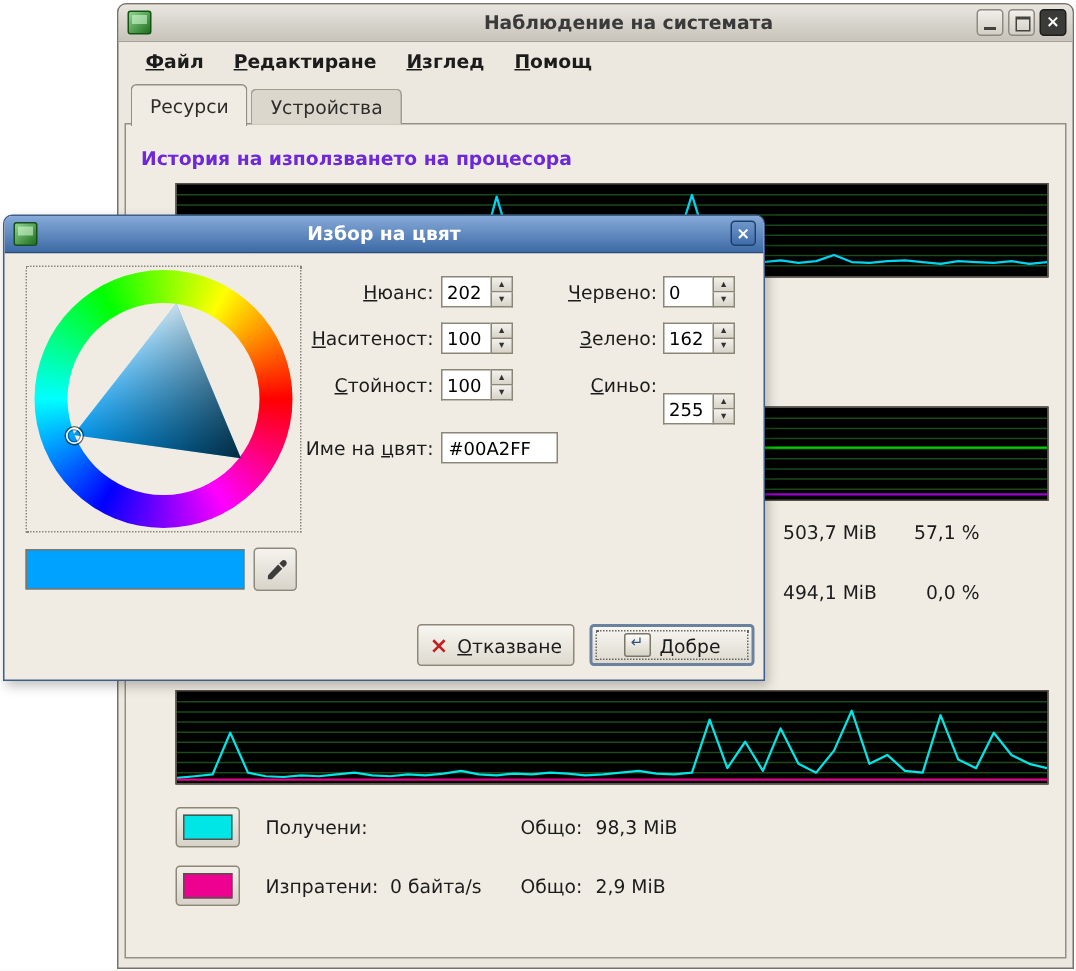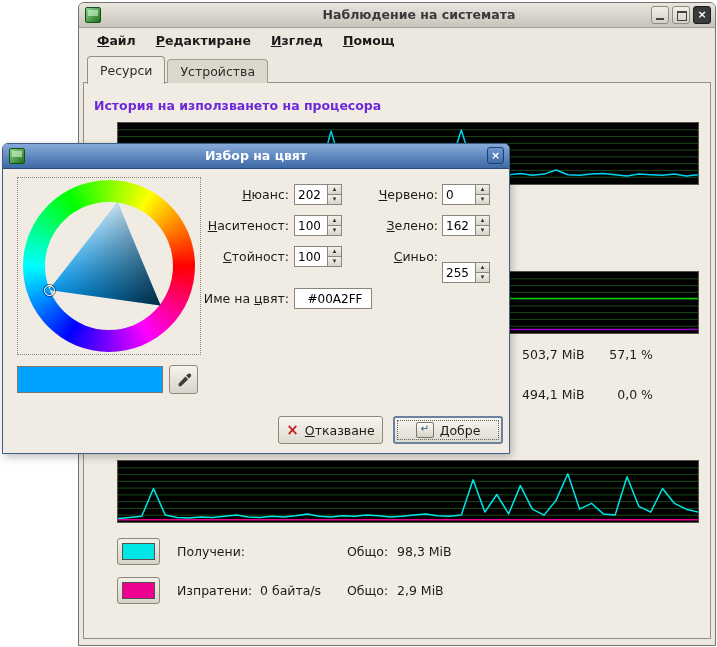--- a/index.html
+++ b/index.html
@@ -76,21 +76,21 @@
                      linear-gradient(8deg, rgba(255,255,255,0) 32%, #fff 92%);}
   .sel-marker{position:absolute;left:21px;top:105px;width:9px;height:9px;border:1px solid #fff;border-radius:50%;
     box-shadow:0 0 0 1px rgba(0,0,0,.55), inset 0 0 0 1px rgba(0,0,0,.35);}
 
   .fld-label{position:absolute;width:100px;text-align:right;white-space:nowrap;}
   .fld-label u{text-decoration:underline;}
   .spin{position:absolute;display:flex;height:21px;}
   .spin-entry{width:33px;height:21px;border:1px solid #8a8678;border-right:none;background:#fff;
     font:12px "DejaVu Sans",sans-serif;padding:0 0 0 3px;box-sizing:border-box;}
   .txt-entry{position:absolute;height:21px;border:1px solid #8a8678;background:#fff;
-    font:12px "DejaVu Sans",sans-serif;padding:0 0 0 4px;box-sizing:border-box;text-align:center;}
+    font:12px "DejaVu Sans",sans-serif;padding:0 0 0 4px;box-sizing:border-box;}
   .spin-btns{display:flex;flex-direction:column;width:15px;}
   .spin-up,.spin-down{flex:1;border:1px solid #8a8678;background:linear-gradient(#f3f1ec,#d8d4ca);
     font-size:7px;line-height:9px;text-align:center;color:#333;cursor:pointer;box-sizing:border-box;}
   .spin-down{border-top:none;}
 
   .preview-bar{position:absolute;left:14px;top:222px;width:146px;height:27px;border:1px solid #7b776b;
     box-sizing:border-box;}
   .dropper-btn{position:absolute;left:166px;top:221px;width:29px;height:29px;border:1px solid #8d897c;border-radius:3px;
     background:linear-gradient(#f6f3ee,#d8d4ca);box-sizing:border-box;cursor:pointer;
     display:flex;align-items:center;justify-content:center;}

